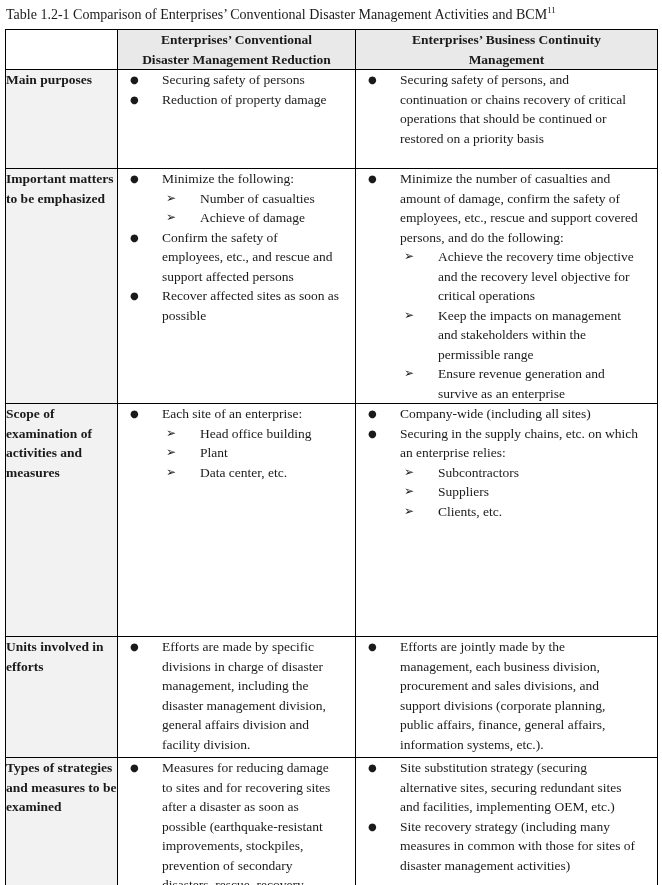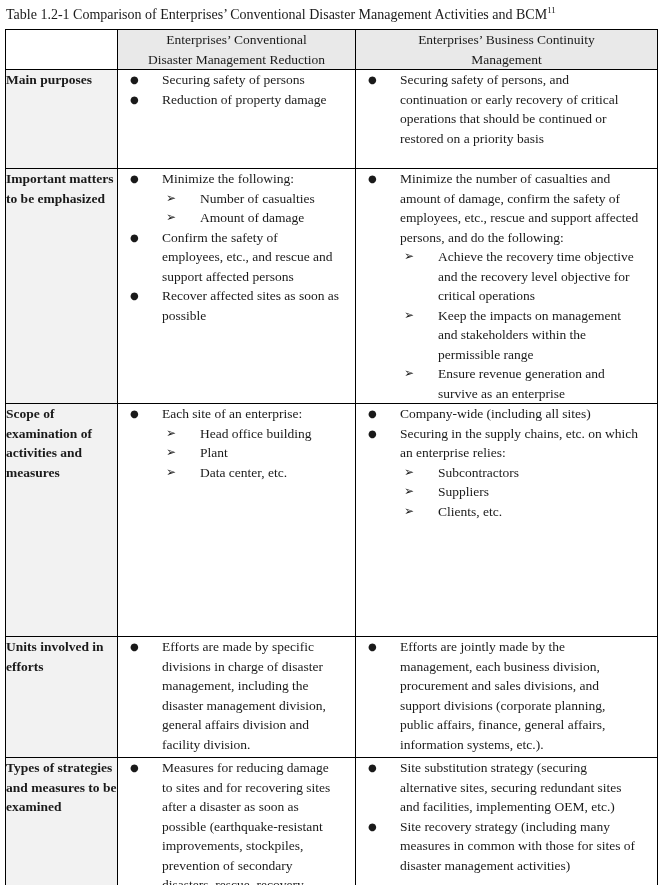--- a/index.html
+++ b/index.html
@@ -42,21 +42,21 @@
     border:none;
     background:#ffffff;
   }
   th.colhead{
     background:var(--header-bg);
     font-weight:normal;
     text-align:center;
     vertical-align:middle;
     padding:1px 2px;
   }
-  th.colhead .hline{display:block;}
+  th.colhead .hline{display:block;font-weight:bold;}
   th.rowlabel{
     background:var(--rowlabel-bg);
     text-align:left;
     font-weight:bold;
     padding:2px 6px 2px 5px;
   }
   td.cell{
     background:#ffffff;
     padding:2px 0 2px 0;
   }
@@ -127,52 +127,52 @@
               <span class="txt">Securing safety of persons</span>
             </div>
             <div class="li lvl1">
               <span class="marker">●</span>
               <span class="txt">Reduction of property damage</span>
             </div>
           </td>
           <td class="cell colB">
             <div class="li lvl1">
               <span class="marker">●</span>
-              <span class="txt">Securing safety of persons, and continuation or early recovery of critical operations that should be continued or restored on a priority basis</span>
+              <span class="txt">Securing safety of persons, and continuation or chains recovery of critical operations that should be continued or restored on a priority basis</span>
             </div>
           </td>
         </tr>
         <tr>
           <th class="rowlabel">Important matters to be emphasized</th>
           <td class="cell colA">
             <div class="li lvl1">
               <span class="marker">●</span>
               <span class="txt">Minimize the following:</span>
             </div>
             <div class="li lvl2">
               <span class="marker">➢</span>
               <span class="txt">Number of casualties</span>
             </div>
             <div class="li lvl2">
               <span class="marker">➢</span>
-              <span class="txt">Amount of damage</span>
+              <span class="txt">Achieve of damage</span>
             </div>
             <div class="li lvl1">
               <span class="marker">●</span>
               <span class="txt">Confirm the safety of employees, etc., and rescue and support affected persons</span>
             </div>
             <div class="li lvl1">
               <span class="marker">●</span>
               <span class="txt">Recover affected sites as soon as possible</span>
             </div>
           </td>
           <td class="cell colB">
             <div class="li lvl1">
               <span class="marker">●</span>
-              <span class="txt">Minimize the number of casualties and amount of damage, confirm the safety of employees, etc., rescue and support affected persons, and do the following:</span>
+              <span class="txt">Minimize the number of casualties and amount of damage, confirm the safety of employees, etc., rescue and support covered persons, and do the following:</span>
             </div>
             <div class="li lvl2">
               <span class="marker">➢</span>
               <span class="txt">Achieve the recovery time objective and the recovery level objective for critical operations</span>
             </div>
             <div class="li lvl2">
               <span class="marker">➢</span>
               <span class="txt">Keep the impacts on management and stakeholders within the permissible range</span>
             </div>
             <div class="li lvl2">

